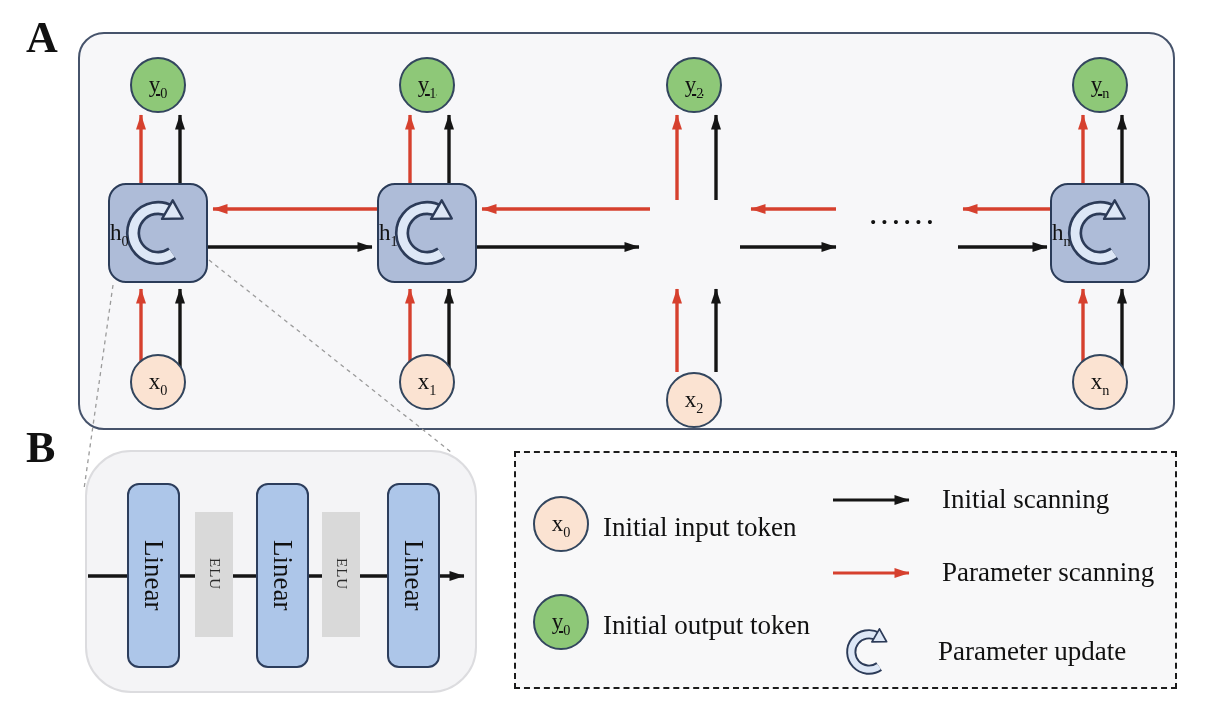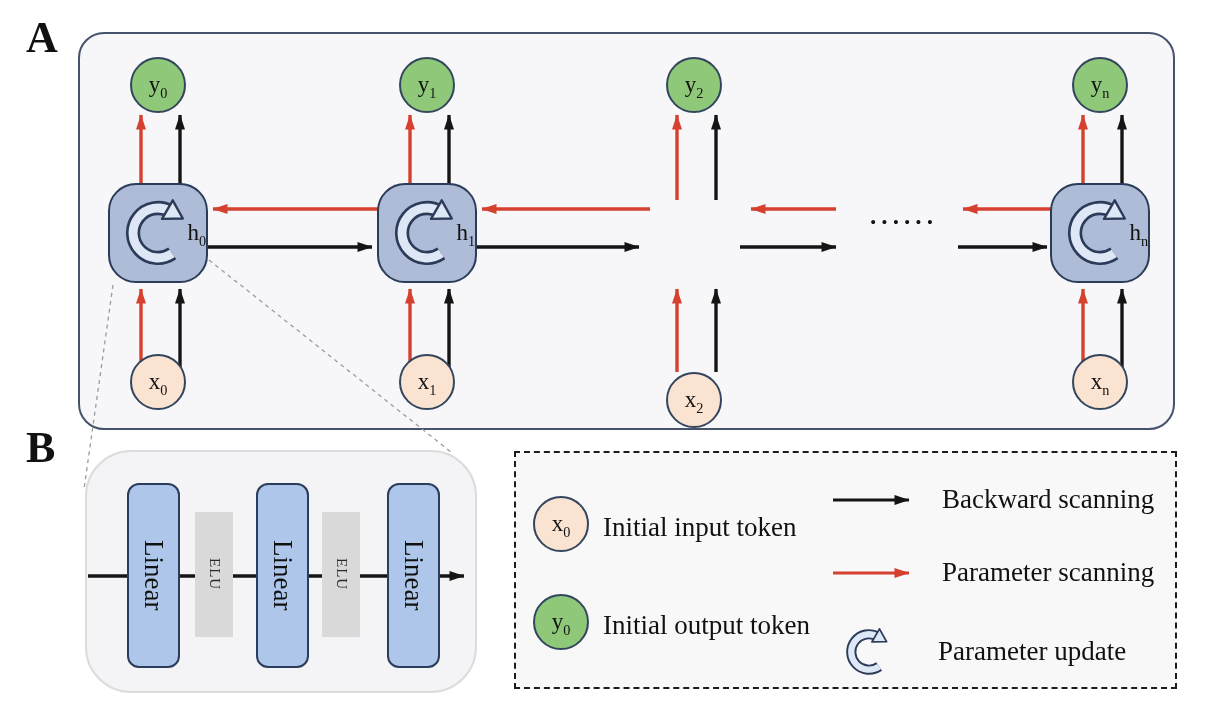--- a/index.html
+++ b/index.html
@@ -27,29 +27,29 @@
   .mk-f{fill:var(--c-forward_arrow,#151515);}
   .mk-b{fill:var(--c-backward_arrow,#d6402e);}
   .connector{stroke:#9b9b9b;stroke-width:1.3;stroke-dasharray:4 4;fill:none;}
 
   .node-circle{
     width:56px;height:56px;border-radius:50%;box-sizing:border-box;
     border:2px solid var(--c-node_border,#33465e);
     display:flex;align-items:center;justify-content:center;
     font-size:23px;z-index:2;
   }
-  .node-circle.out{background:var(--c-output_fill,#8ec878);}
+  .node-circle.out{background:var(--c-output_fill,#8ec878);text-decoration:underline;}
   .node-circle.in{background:var(--c-input_fill,#fbe3d2);}
   sub{font-size:62%;line-height:0;}
 
   .hblock{
-    width:100px;height:100px;border-radius:28px;box-sizing:border-box;
+    width:100px;height:100px;border-radius:18px;box-sizing:border-box;
     border:2px solid var(--c-hidden_block_border,#2b3c59);
     background:var(--c-hidden_block_fill,#aebcd8);
-    z-index:2;display:flex;align-items:center;justify-content:flex-end;
+    z-index:2;display:flex;align-items:center;justify-content:flex-start;
   }
   .hblock .icon-slot{position:absolute;inset:0;display:flex;align-items:center;justify-content:center;}
   .hblock .lbl{position:relative;font-size:23px;z-index:1;}
   .rf-dark{fill:none;stroke:var(--c-refresh_stroke,#2c3b58);stroke-width:12;}
   .rf-light{fill:none;stroke:var(--c-refresh_fill,#dde7f6);stroke-width:7.5;}
   .rf-head{fill:var(--c-refresh_fill,#dde7f6);stroke:var(--c-refresh_stroke,#2c3b58);stroke-width:2;stroke-linejoin:round;}
 
   .ellipsis{
     left:864px;top:208px;width:78px;text-align:center;z-index:2;
     font-size:25px;font-weight:bold;letter-spacing:3px;color:#111;
@@ -231,21 +231,21 @@
     <span class="node-circle out" style="position:relative">
       <span><span>y</span><sub>0</sub></span>
     </span>
     <span class="legend-label gap14">Initial output token</span>
   </div>
 
   <div class="abs legend-row" style="left:830px;top:486px;height:28px">
     <svg width="86" height="28">
       <line class="arrow-f" x1="3" y1="14" x2="79" y2="14" stroke-width="3" marker-end="url(#mA)"></line>
     </svg>
-    <span class="legend-label gap26">Backward scanning</span>
+    <span class="legend-label gap26">Initial scanning</span>
   </div>
 
   <div class="abs legend-row" style="left:830px;top:559px;height:28px">
     <svg width="86" height="28">
       <line class="arrow-b" x1="3" y1="14" x2="79" y2="14" stroke-width="3" marker-end="url(#mB)"></line>
     </svg>
     <span class="legend-label gap26">Parameter scanning</span>
   </div>
 
   <div class="abs legend-row" style="left:842px;top:625px;height:54px">

